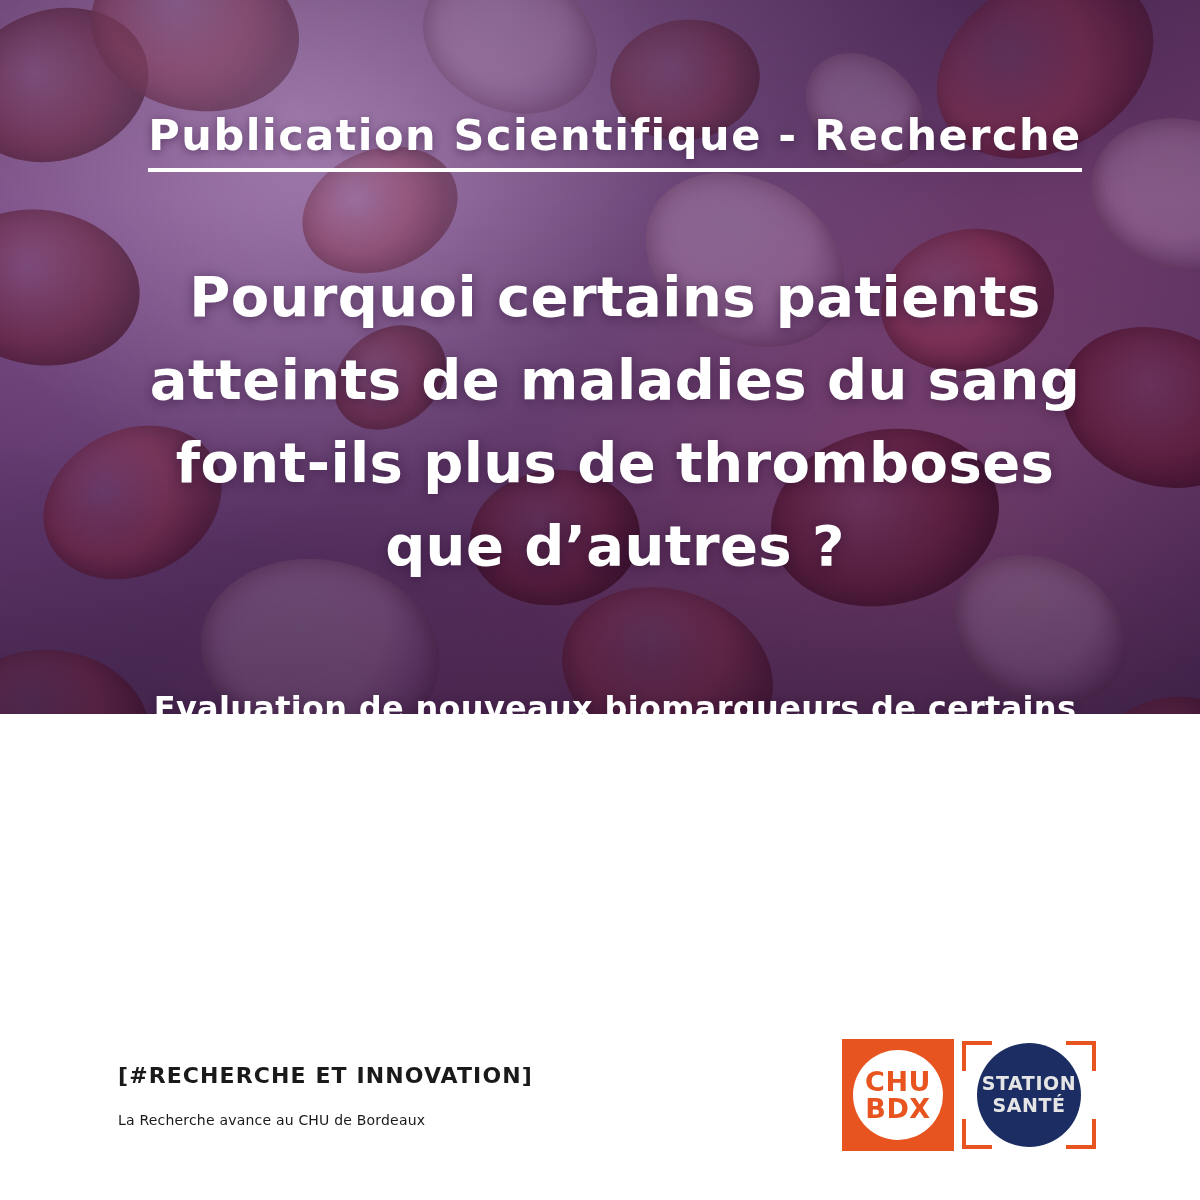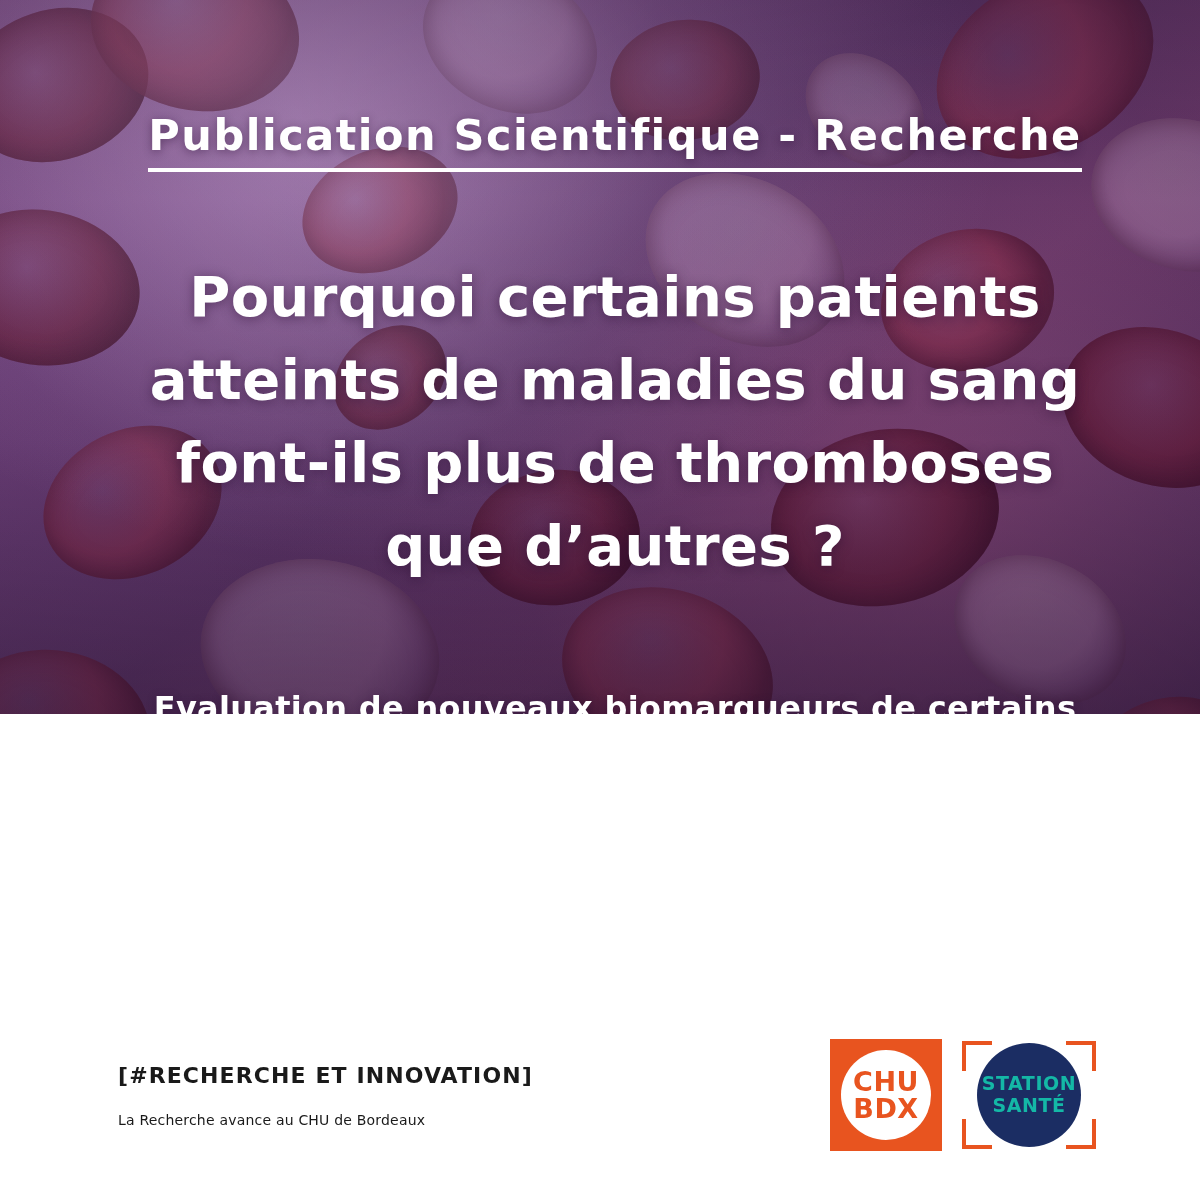--- a/index.html
+++ b/index.html
@@ -131,21 +131,21 @@
   }
   .footer-line2 {
     font-weight: 400;
     font-size: 14px;
     letter-spacing: 0.2px;
   }
 
   .logos {
     display: flex;
     align-items: center;
-    gap: 16px;
+    gap: 4px;
     margin-right: 52px;
   }
   .logo-chu {
     width: 112px;
     height: 112px;
     background: #e8541f;
     display: flex;
     align-items: center;
     justify-content: center;
   }
@@ -179,21 +179,21 @@
     height: 104px;
     border-radius: 50%;
     background: #1b2d63;
     display: flex;
     flex-direction: column;
     align-items: center;
     justify-content: center;
     gap: 2px;
   }
   .station-circle span {
-    color: #14b8a6;
+    color: #e5e5e5;
     font-weight: 700;
     font-size: 19px;
     letter-spacing: 0.6px;
     line-height: 1.05;
   }
   .bracket {
     position: absolute;
     width: 26px;
     height: 26px;
     border: 4px solid #e8541f;

